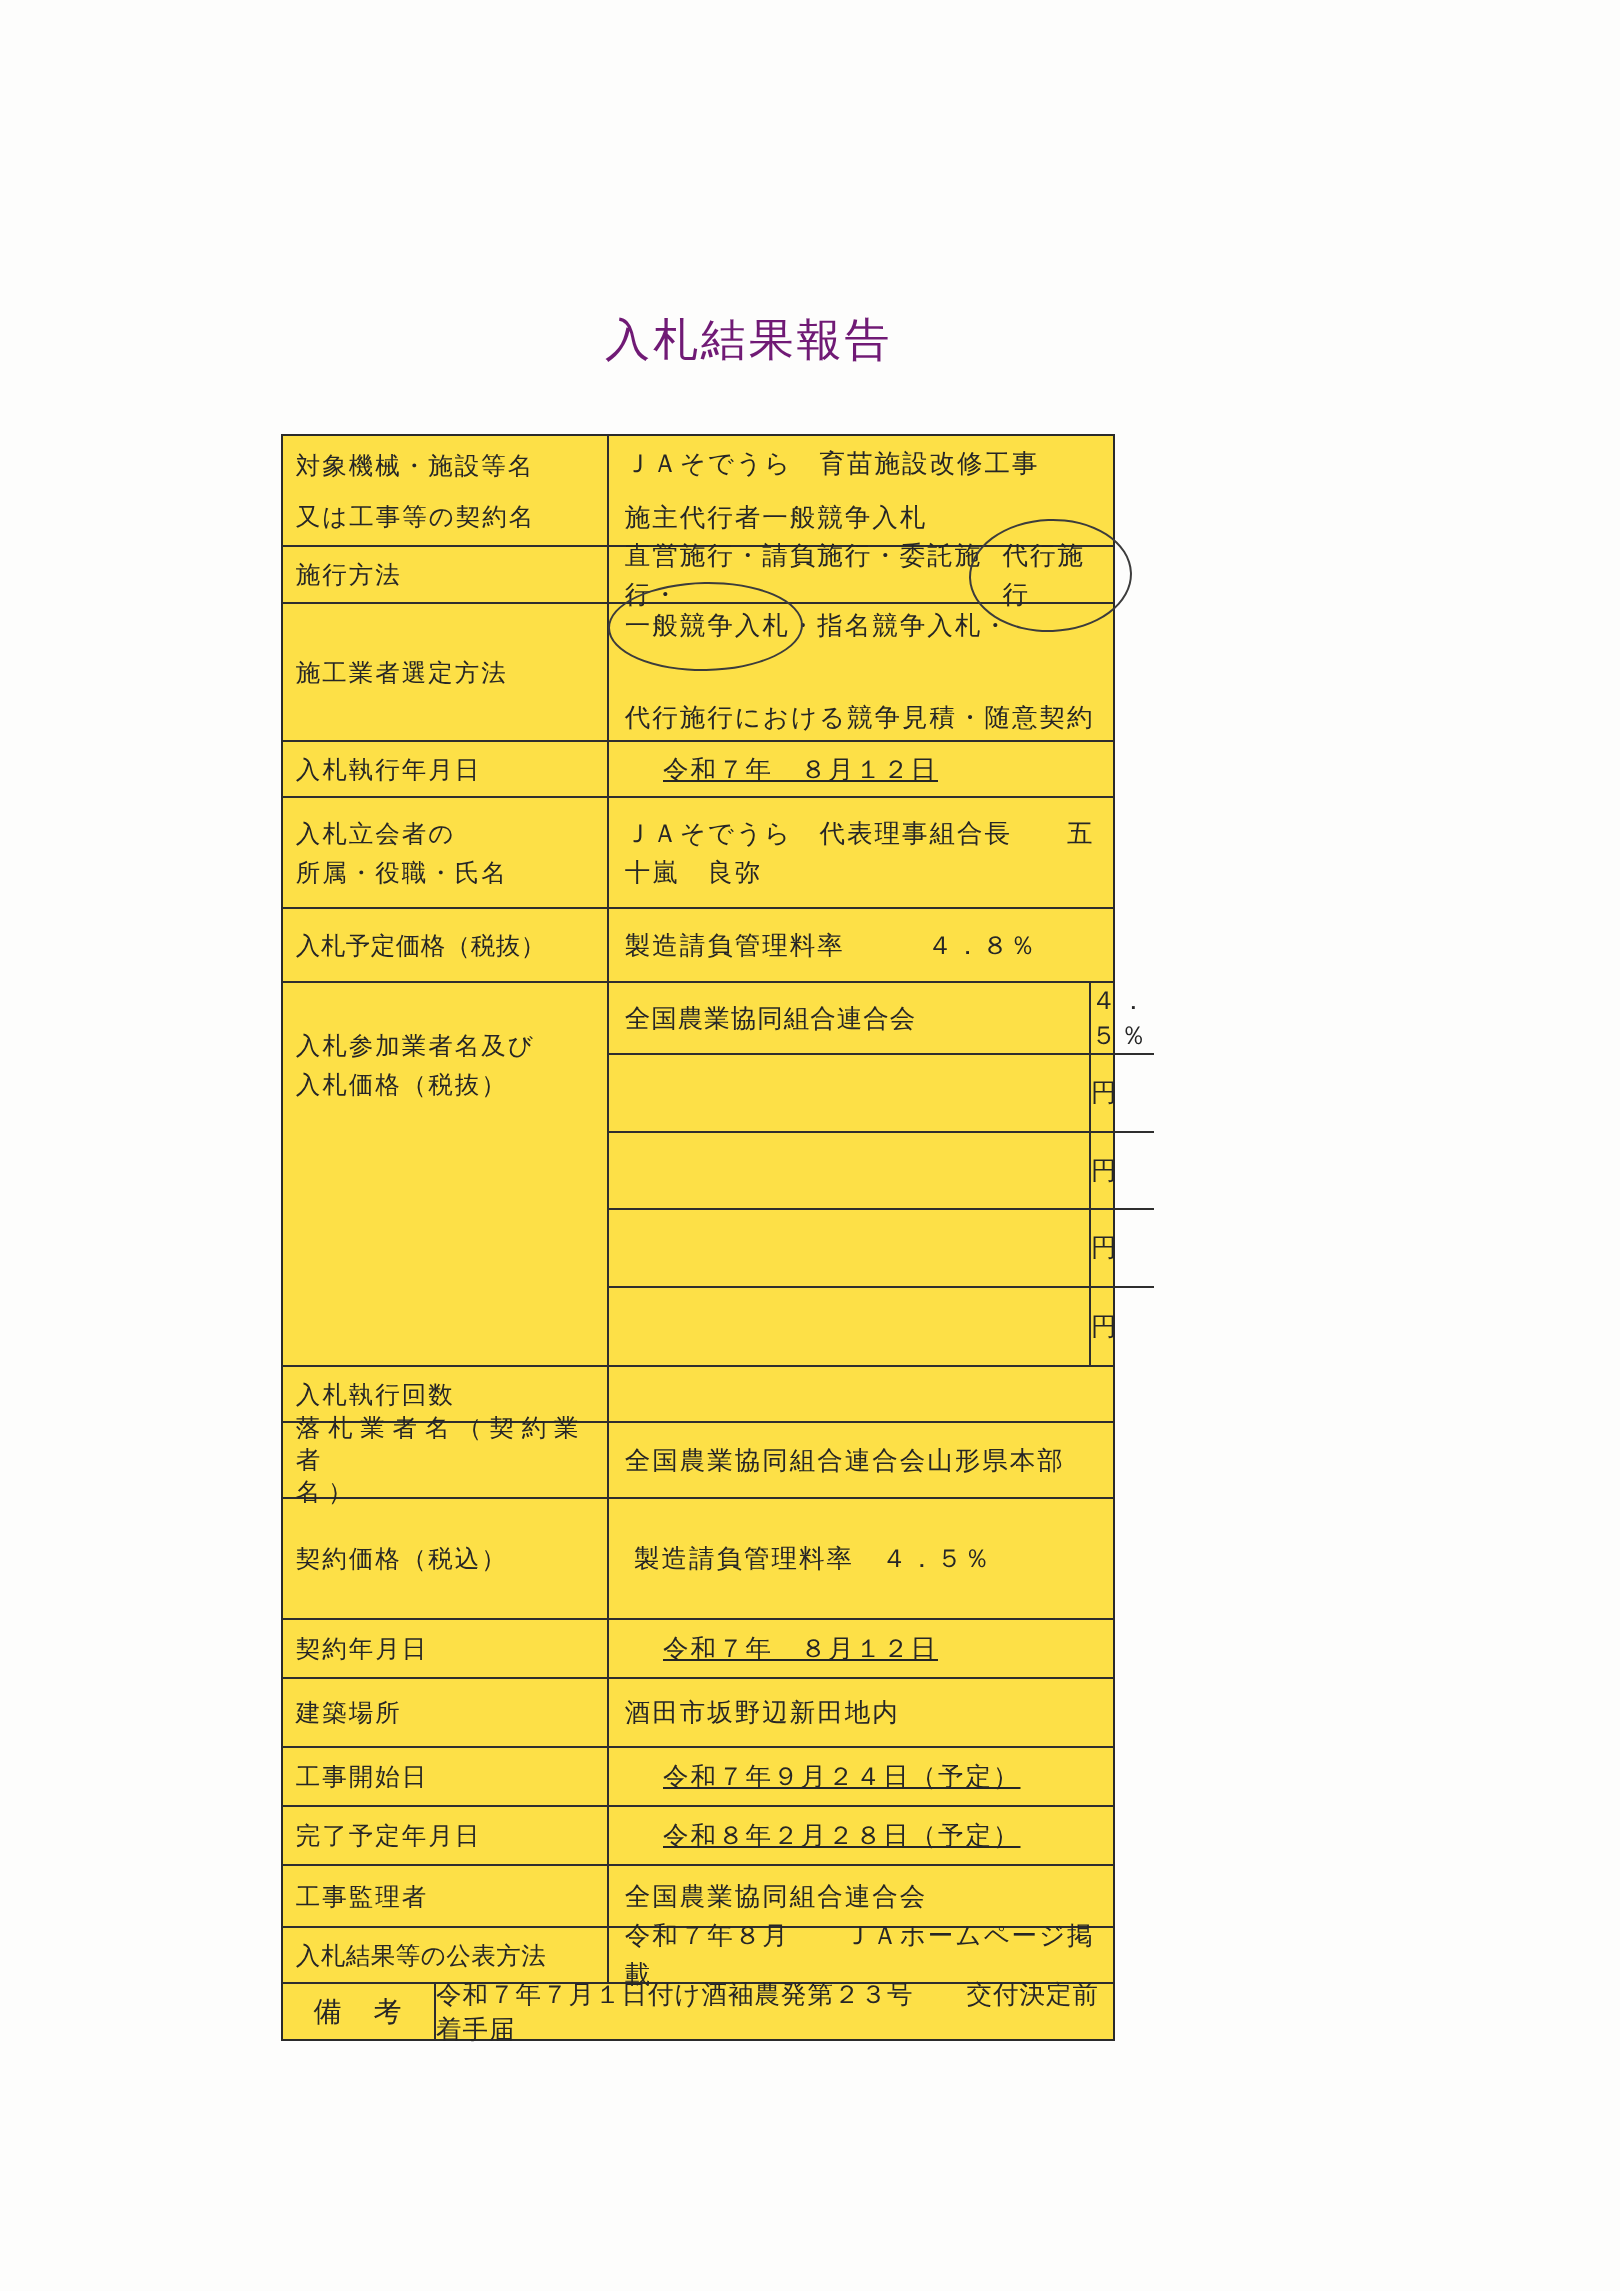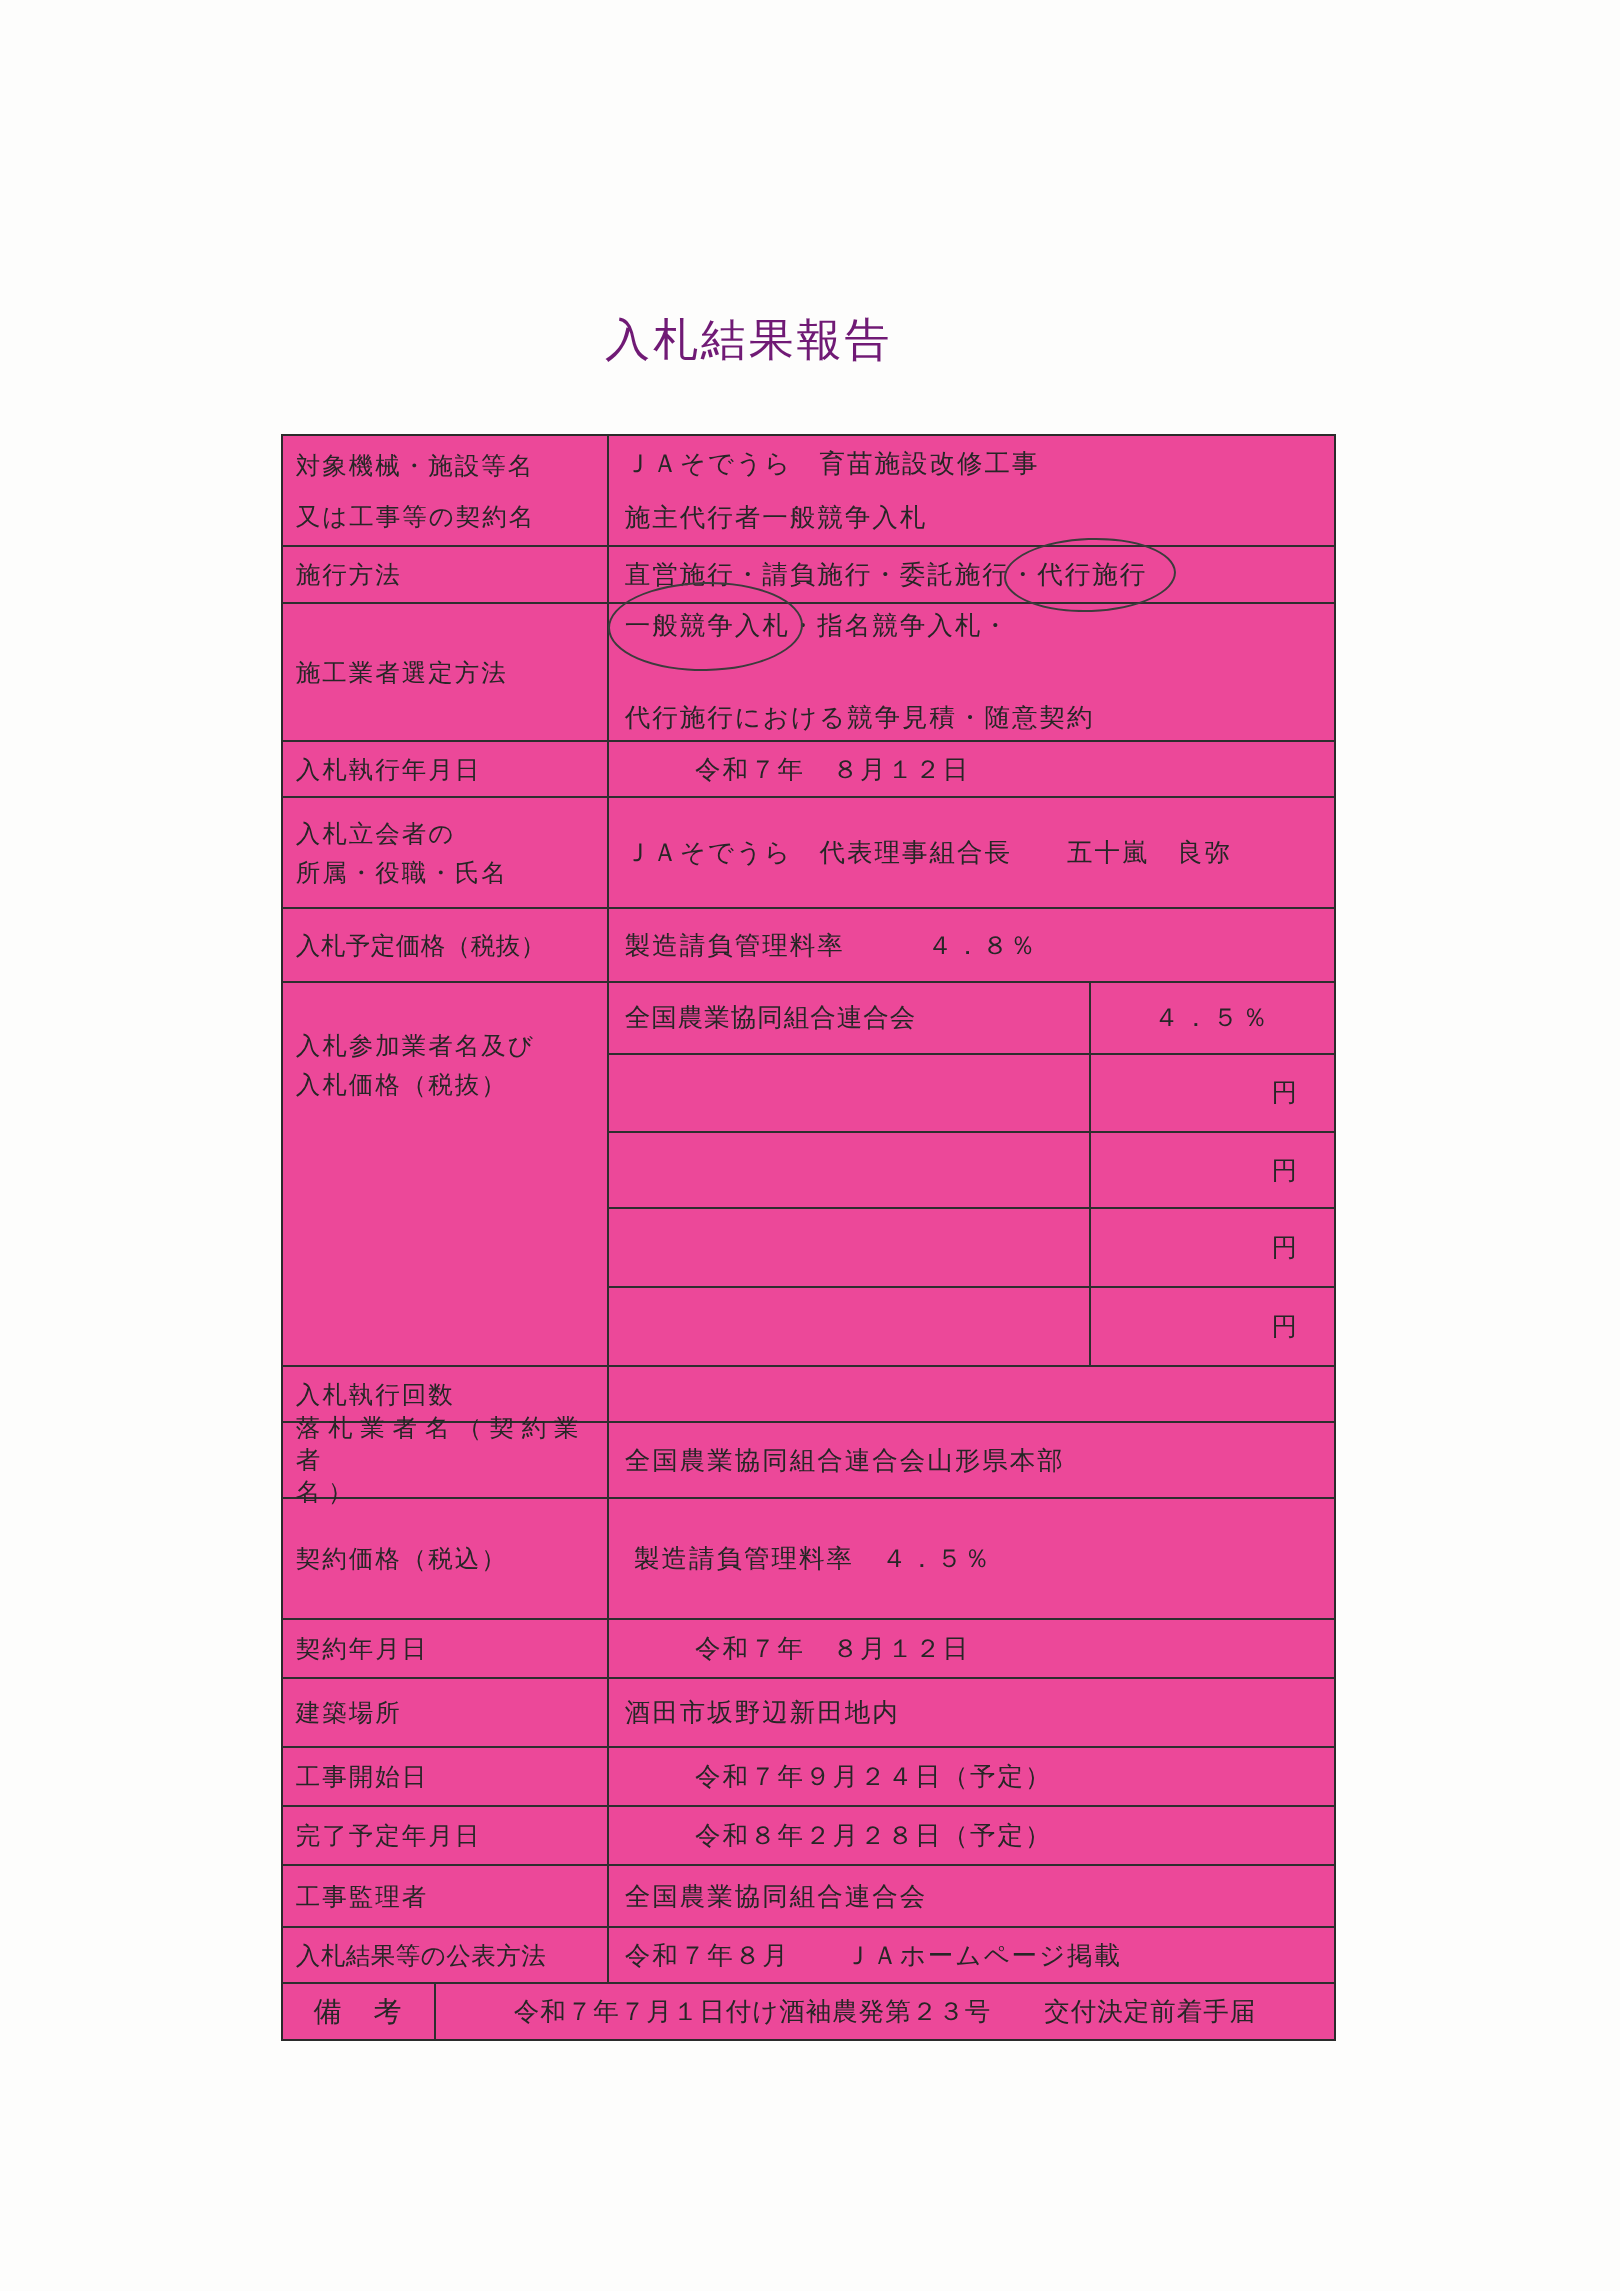--- a/index.html
+++ b/index.html
@@ -13,24 +13,24 @@
   }
   .page{position:absolute;inset:0;}
 
   .doc-title{
     position:absolute;left:605px;top:310px;
     font-size:45px;letter-spacing:2.9px;color:#701a75;
     font-weight:400;white-space:nowrap;
   }
 
   .report-table{
-    position:absolute;left:281px;top:434px;width:1055px;
+    position:absolute;left:281px;top:434px;width:834px;
     border:2.9px solid #2b2b2b;
     box-sizing:border-box;
-    background:#ec4899;
+    background:#fde047;
   }
   .trow{display:flex;border-bottom:2px solid #2e2e2e;box-sizing:border-box;}
   .trow:last-child{border-bottom:none;}
 
   .cell{box-sizing:border-box;display:flex;align-items:center;overflow:visible;}
   .label{
     width:326px;flex:0 0 326px;
     border-right:2px solid #2e2e2e;
     padding-left:12.7px;padding-right:5.9px;
     font-size:24.5px;letter-spacing:2px;
@@ -51,21 +51,21 @@
   .r9{height:76px;} .r10{height:121px;} .r11{height:59px;} .r12{height:69px;}
   .r13{height:59px;} .r14{height:59px;} .r15{height:62px;} .r16{height:56px;}
   .r17{height:55px;}
 
   .lh52{line-height:51px;}
   .lh55{line-height:54px;}
   .lh47{line-height:46px;}
   .lh33{line-height:32px;}
   .sp8{letter-spacing:7.8px;}
   .sp0{letter-spacing:0.5px;}
-  .ind60{padding-left:86px;}
+  .ind60{padding-left:54px;text-decoration:underline;}
   .ind36{padding-left:25px;}
 
   
   .subtable{flex:1;display:flex;flex-direction:column;}
   .subrow{display:flex;border-bottom:2px solid #2e2e2e;box-sizing:border-box;}
   .subrow:last-child{border-bottom:none;}
   .sr1{height:72px;} .sr2{height:78px;} .sr3{height:77px;} .sr4{height:79px;} .sr5{height:77px;}
   .name-cell{
     width:482px;flex:0 0 482px;border-right:2px solid #2e2e2e;
     box-sizing:border-box;display:flex;align-items:center;

